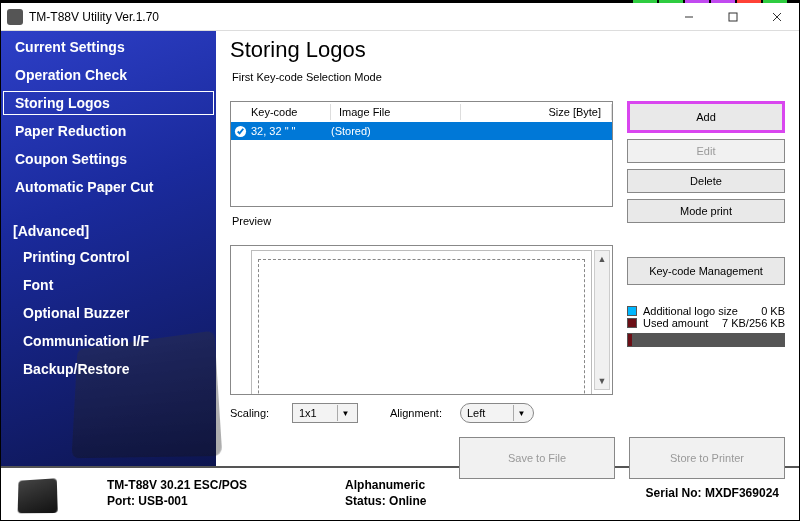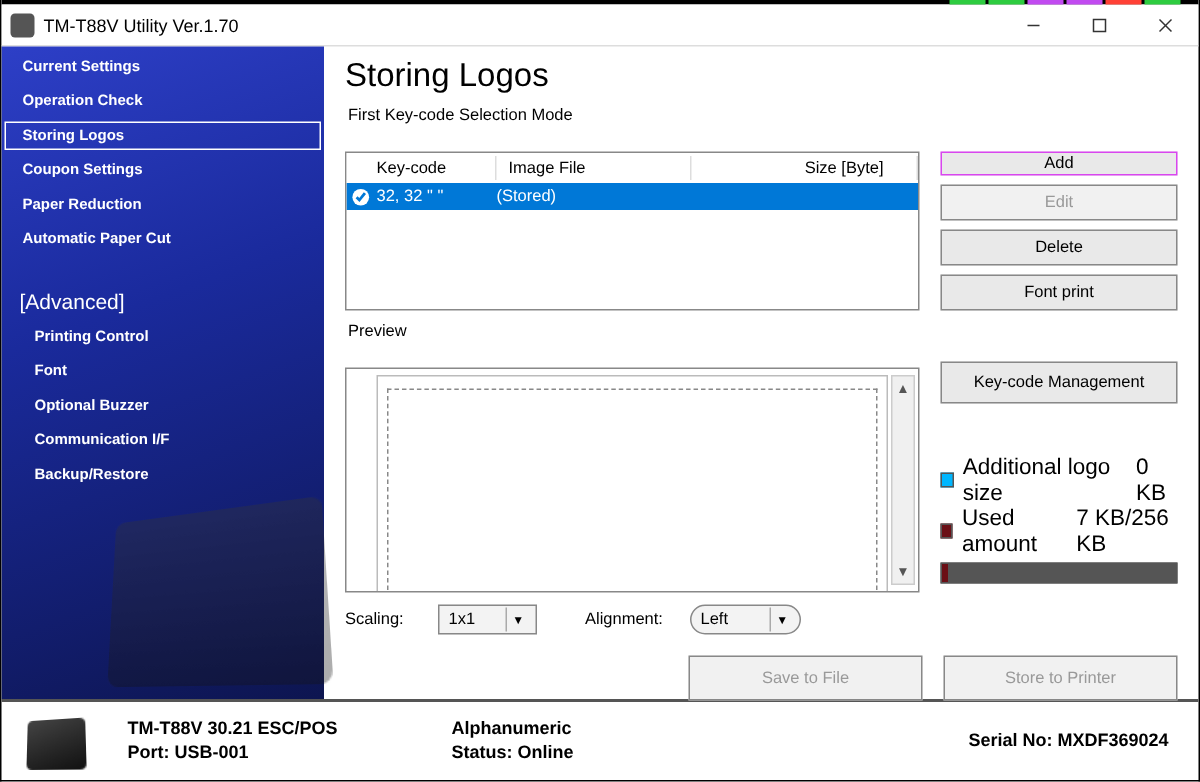--- a/index.html
+++ b/index.html
@@ -71,35 +71,35 @@
   }
   .sidebar .printer-bg .body {
     width: 150px; height: 120px;
     background: linear-gradient(180deg, #333 0%, #111 100%);
     border-radius: 8px;
     transform: perspective(300px) rotateX(14deg) rotateY(-18deg);
     position: absolute; bottom: 0; right: 10px;
   }
   .nav-item {
     padding: 6px 10px 6px 14px;
-    font-size: 10px;
+    font-size: 14px;
     font-weight: 700;
     position: relative;
     cursor: pointer;
   }
   .nav-item.sub { padding-left: 22px; }
   .nav-item.selected {
     outline: 1px solid #fff;
     outline-offset: -3px;
   }
   .nav-gap { height: 16px; }
   .nav-adv-label {
     padding: 6px 10px 4px 12px;
     font-size: 14px;
-    font-weight: 400;
+    font-weight: 700;
   }
 
   .main {
     flex: 1;
     padding: 6px 14px 8px 14px;
     display: flex;
     flex-direction: column;
   }
   .main h1 {
     margin: 0 0 6px 0;
@@ -120,21 +120,21 @@
   .listhead {
     display: flex;
     font-size: 11px;
     height: 20px;
     align-items: center;
     background: #fff;
   }
   .listhead .col { border-right: 1px solid #ddd; padding: 2px 8px; }
   .col.key { width: 100px; padding-left: 20px; }
   .col.img { width: 130px; }
-  .col.size { flex: 1; text-align: right; padding-right: 22px; }
+  .col.size { flex: 1; text-align: right; padding-right: 10px; }
   .listrow {
     display: flex;
     height: 18px;
     align-items: center;
     background: #0078d7;
     color: #fff;
     font-size: 11px;
   }
   .listrow .check {
     width: 18px; display: flex; align-items: center; justify-content: center;
@@ -207,27 +207,27 @@
     height: 24px;
     border: 1px solid #888;
     background: #e9e9e9;
     font-size: 11px;
     display: flex; align-items: center; justify-content: center;
     cursor: pointer;
   }
   .btn.tall { height: 28px; }
   .btn.disabled { color: #999; background: #f1f1f1; cursor: default; }
   .btn.highlight {
-    border: 1px solid #d946ef;
-    height: 16px;
+    border: 3px solid #d946ef;
+    height: 32px;
   }
 
   .storage {
-    margin-top: 28px;
-    font-size: 15px;
+    margin-top: 14px;
+    font-size: 11px;
   }
   .storage .line { display: flex; align-items: center; gap: 6px; }
   .swatch { width: 10px; height: 10px; border: 1px solid #555; }
   .swatch.add { background: #00b7ff; }
   .swatch.used { background: #6b0f16; }
   .storage .val { margin-left: auto; }
   .usage-bar {
     margin-top: 4px;
     border: 1px solid #555;
     height: 14px;
@@ -238,30 +238,30 @@
     position: absolute; left: 0; top: 0; bottom: 0;
     width: 4px;
     background: #6b0f16;
   }
 
   .bottom-row {
     display: flex; gap: 14px;
     margin-top: 14px;
   }
   .bottom-row .spacer { flex: 1; }
-  .bottom-row .btn { width: 156px; height: 30px; }
+  .bottom-row .btn { width: 156px; height: 42px; }
 
   .statusbar {
     border-top: 2px solid #555;
     height: 52px;
     display: flex;
     align-items: center;
     padding: 4px 20px 4px 14px;
     font-size: 12px;
-    gap: 26px;
+    gap: 48px;
   }
   .statusbar .pricon {
     width: 44px; height: 40px;
     position: relative;
   }
   .statusbar .pricon .pb {
     width: 40px; height: 34px;
     background: linear-gradient(160deg,#444,#111);
     border-radius: 4px;
     position: absolute; bottom: 0; left: 2px;
@@ -306,22 +306,22 @@
 </div>
 
 <div class="content">
   <div class="sidebar">
     <div class="printer-bg">
         <div class="body"></div>
       </div>
     <div class="nav-item">Current Settings</div>
     <div class="nav-item">Operation Check</div>
     <div class="nav-item selected">Storing Logos</div>
+    <div class="nav-item">Paper Reduction</div>
     <div class="nav-item">Coupon Settings</div>
-    <div class="nav-item">Paper Reduction</div>
     <div class="nav-item">Automatic Paper Cut</div>
     <div class="nav-gap"></div>
     <div class="nav-adv-label">[Advanced]</div>
     <div class="nav-item sub">Printing Control</div>
     <div class="nav-item sub">Font</div>
     <div class="nav-item sub">Optional Buzzer</div>
     <div class="nav-item sub">Communication I/F</div>
     <div class="nav-item sub">Backup/Restore</div>
   </div>
 
@@ -372,21 +372,21 @@
             <span class="dd-val">Left</span>
             <span class="dd-btn">▼</span>
           </div>
         </div>
       </div>
 
       <div class="right-col">
         <div class="btn highlight">Add</div>
         <div class="btn disabled">Edit</div>
         <div class="btn">Delete</div>
-        <div class="btn">Font print</div>
+        <div class="btn">Mode print</div>
         <div style="height:22px"></div>
         <div class="btn tall">Key-code Management</div>
 
         <div class="storage">
           <div class="line">
             <span class="swatch add"></span>
             <span>Additional logo size</span>
             <span class="val">0 KB</span>
           </div>
           <div class="line">

